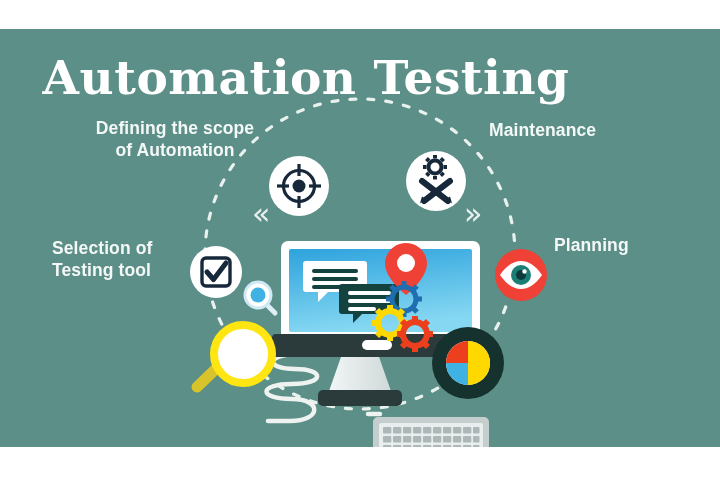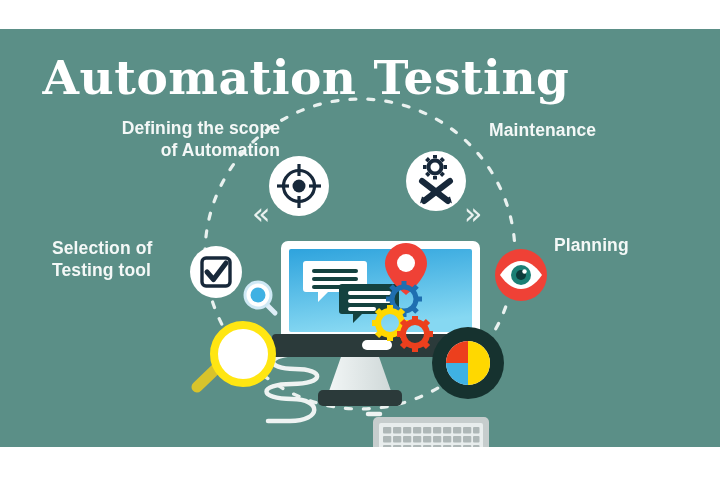--- a/index.html
+++ b/index.html
@@ -50,21 +50,21 @@
   .label {
     position: absolute;
     color: #f4f8f7;
     font-family: "Liberation Sans", sans-serif;
     font-weight: bold;
     font-size: 17.5px;
     line-height: 22px;
     letter-spacing: 0.1px;
     white-space: pre-line;
   }
-  .label-scope   { left: 70px;  top: 88px;  width: 210px; text-align: right; }
+  .label-scope   { left: 70px;  top: 88px;  width: 210px; text-align: center; }
   .label-selection { left: 52px; top: 208px; width: 180px; text-align: left; }
   .label-maintenance { left: 489px; top: 90px; width: 200px; text-align: left; }
   .label-planning { left: 554px; top: 205px; width: 170px; text-align: left; }
   .label-testexec { left: 512px; top: 300px; width: 200px; text-align: left; }
 
   .svg-layer {
     position: absolute;
     left: 0;
     top: 0;
     width: 720px;

